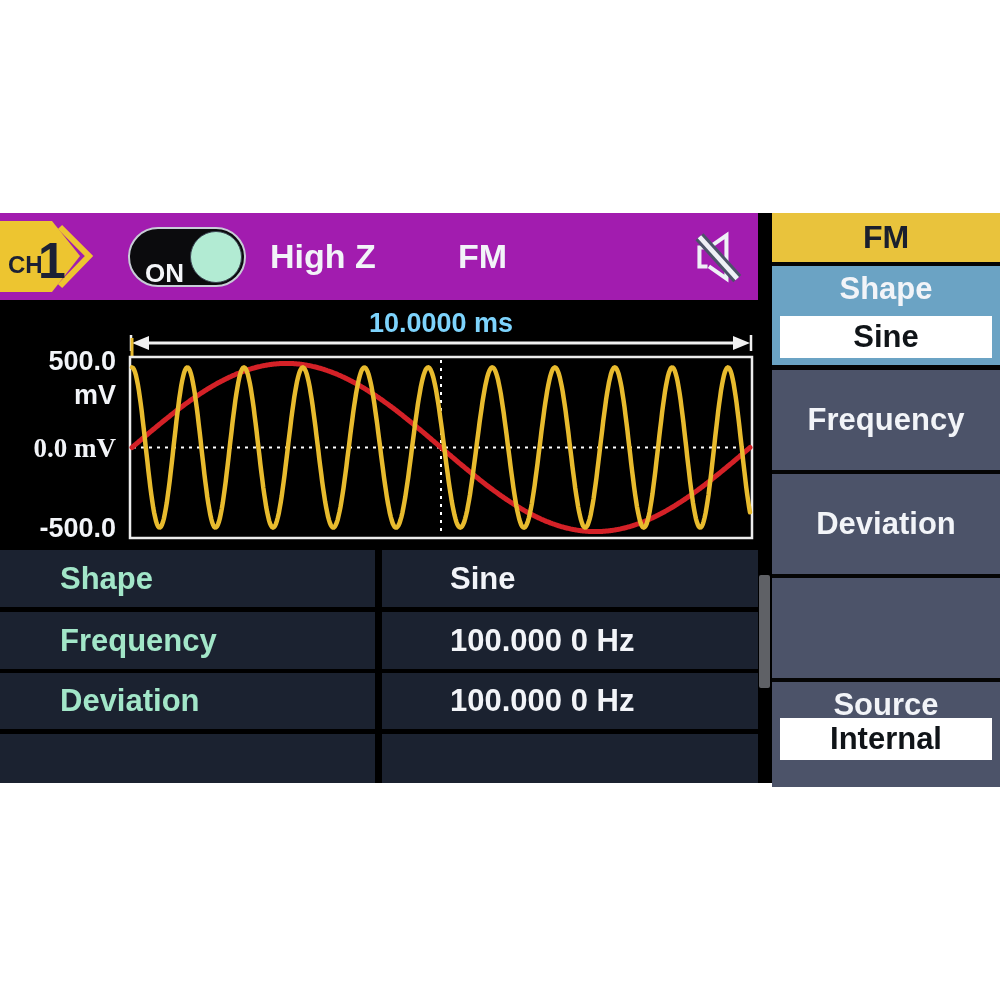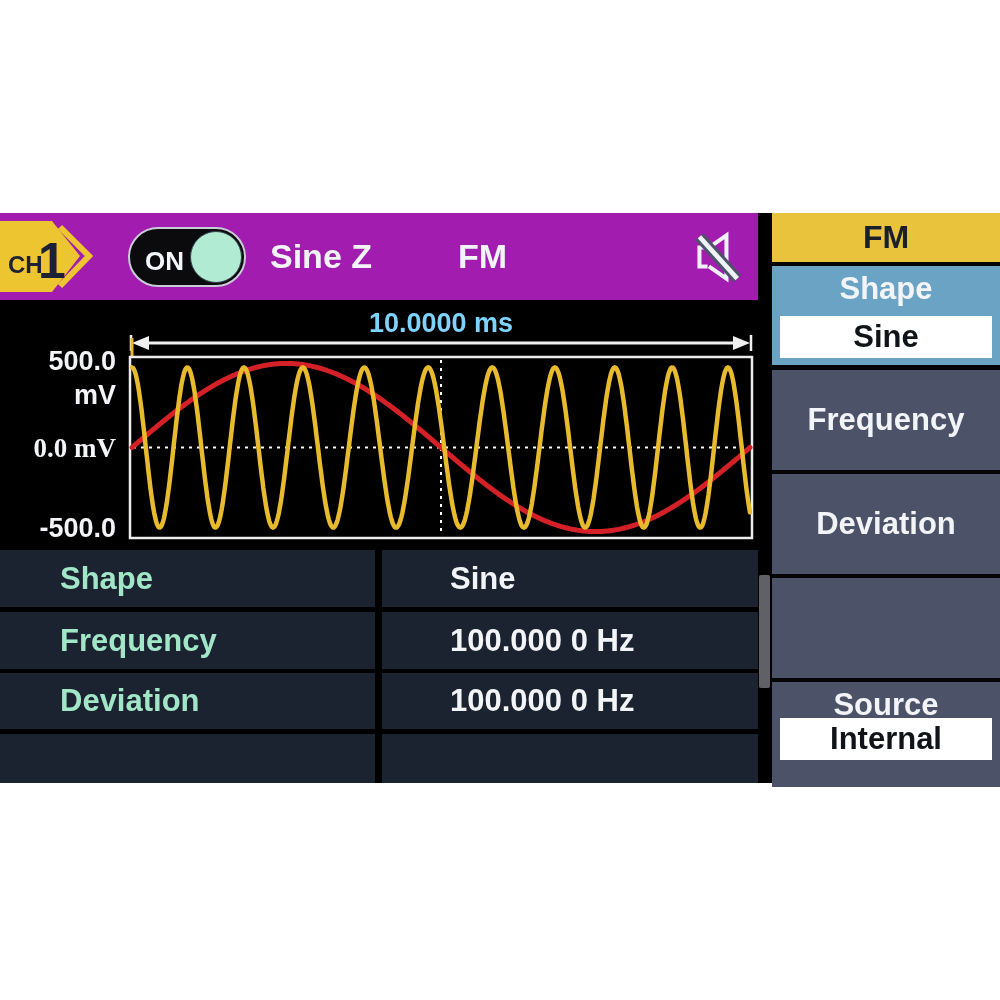--- a/index.html
+++ b/index.html
@@ -17,21 +17,21 @@
   .header {
     position:absolute; left:0; top:0; width:758px; height:87px;
     background:#a21caf;
   }
   .ch-badge { position:absolute; left:0; top:5px; width:112px; height:77px; }
   .toggle {
     position:absolute; left:128px; top:14px; width:118px; height:60px;
     background:#0b0b0d; border:2px solid #c7ccd6; border-radius:30px;
   }
   .toggle-label {
-    position:absolute; left:15px; top:4px; height:56px; line-height:56px;
+    position:absolute; left:15px; top:16px; height:56px; line-height:56px;
     color:#f4f6f9; font-size:26px;
   }
   .toggle-knob {
     position:absolute; right:2px; top:2px; width:52px; height:52px;
     border-radius:50%; background:#b2ebd3; border:1px solid #3a4150;
   }
   .hdr-text { position:absolute; top:0; height:87px; line-height:87px; color:#f2f4f8; font-size:34px; }
   .highz { left:270px; }
   .mode  { left:458px; }
   .mute  { position:absolute; left:690px; top:17px; width:54px; height:54px; }
@@ -88,21 +88,21 @@
         <polyline points="60,9 89,38 60,68" fill="none" stroke="#edc530" stroke-width="6"></polyline>
         <text x="8" y="55" font-size="24" fill="#1c2135" font-weight="bold">CH</text>
         <text x="38" y="60" font-size="50" fill="#1c2135" font-weight="bold">1</text>
       </svg>
 
       <div class="toggle">
         <span class="toggle-label">ON</span>
         <span class="toggle-knob"></span>
       </div>
 
-      <span class="hdr-text highz">Sine Z</span>
+      <span class="hdr-text highz">High Z</span>
       <span class="hdr-text mode">FM</span>
 
       <svg class="mute" viewBox="0 0 40 40">
         <path d="M13 13 H7 V27 H13" fill="none" stroke="#eef1f6" stroke-width="3"></path>
         <path d="M14 13 L27 4 L27 36 L14 27" fill="none" stroke="#eef1f6" stroke-width="3"></path>
         <line x1="7" y1="5" x2="35" y2="36" stroke="#4c5369" stroke-width="8"></line>
         <line x1="7" y1="5" x2="35" y2="36" stroke="#eef1f6" stroke-width="3.5"></line>
       </svg>
     </div>
 

